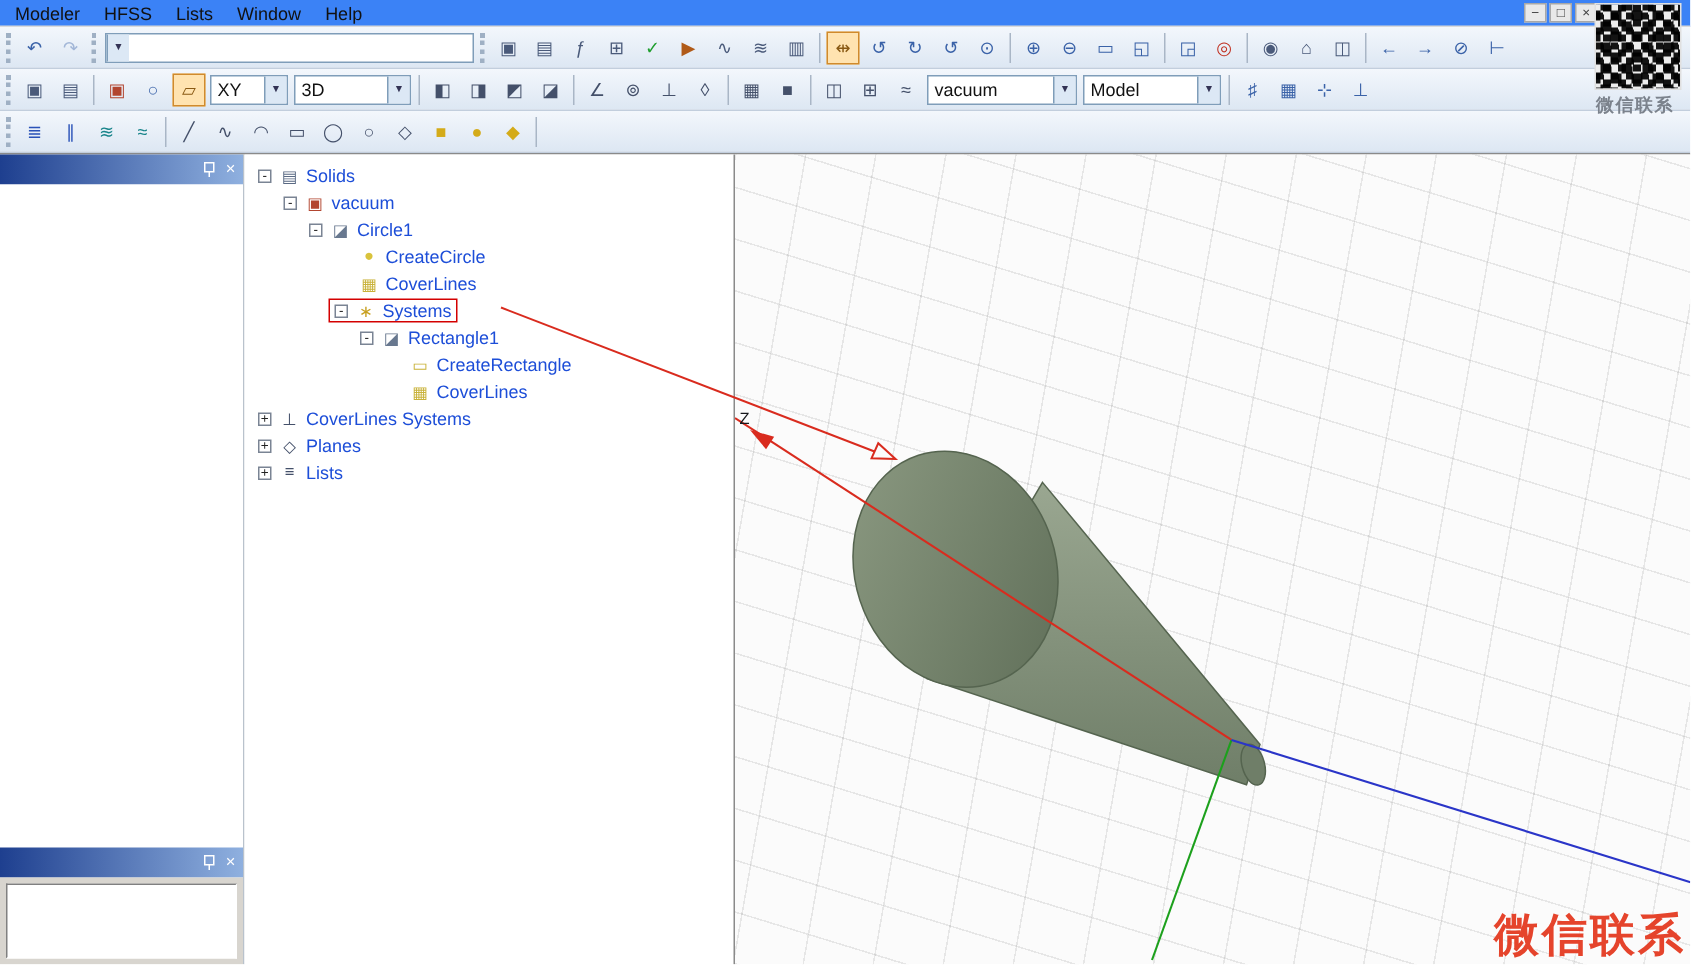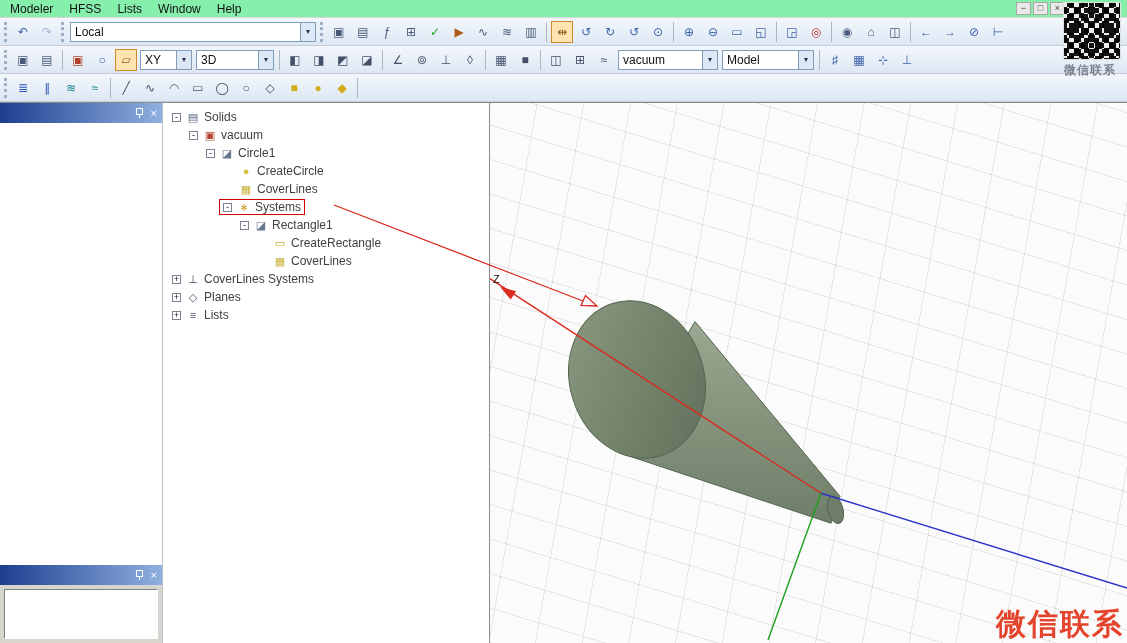--- a/index.html
+++ b/index.html
@@ -1,20 +1,20 @@
 <!DOCTYPE html>
 <html><head>
 <meta charset="utf-8">
 <style>
 *{box-sizing:border-box;margin:0;padding:0}
 html,body{width:1127px;height:643px}
 body{font-family:"Liberation Sans","DejaVu Sans",sans-serif;font-size:12px;color:#111}
 .app{position:relative;width:1127px;height:643px;background:#fff;overflow:hidden}
 
-.menubar{height:18px;background:#86efac;border-bottom:1px solid #d9d9d9;display:flex;align-items:center;padding:0 2px;position:relative;z-index:5}
+.menubar{height:18px;background:#3b82f6;border-bottom:1px solid #d9d9d9;display:flex;align-items:center;padding:0 2px;position:relative;z-index:5}
 .menu-item{padding:1px 8px;cursor:default}
 .mdi{position:absolute;right:62px;top:2px;display:flex;gap:2px}
 .mdi-btn{width:15px;height:13px;border:1px solid #a8a8a8;background:#e9e9e9;font-size:9px;line-height:10px;text-align:center;color:#444}
 
 .tbrow{display:flex;align-items:center;height:28px;padding:0 2px;background:linear-gradient(#f3f7fc,#dde7f3);border-bottom:1px solid #c2cedd}
 .tb-btn{width:22px;height:22px;border:1px solid transparent;display:flex;align-items:center;justify-content:center;font-size:12px;margin:0 1px;cursor:default;background:transparent}
 .tb-btn.active{background:#ffe3b0;border-color:#d08a2c}
 .tb-btn.disabled{opacity:.4}
 .tb-glyph{pointer-events:none}
 .tb-sep{width:1px;height:20px;background:#a9b6c6;margin:0 3px;flex:none}
@@ -37,21 +37,21 @@
 .dock-body.gray{background:#d8d5cf;padding:4px}
 .inset{height:100%;background:#fff;border:1px solid;border-color:#808080 #fff #fff #808080}
 
 .tree-panel{width:327px;background:#fff;border-right:1px solid #8a8a8a;padding-top:5px;overflow:hidden;flex:none}
 .tree-row{height:18px;display:flex;align-items:center;white-space:nowrap}
 .tree-wrap{display:inline-flex;align-items:center;padding:0 3px}
 .tree-wrap.hl{outline:1.5px solid #d40000}
 .tree-exp{width:9px;height:9px;border:1px solid #7a8494;background:#fff;font-size:9px;line-height:7px;text-align:center;color:#222;margin-right:5px;flex:none}
 .tree-spacer{width:11px;margin-right:5px;flex:none}
 .tree-icon{width:14px;text-align:center;font-size:11px;margin-right:4px;flex:none}
-.tree-label{color:#404040}
+.tree-label{color:#1d4ed8}
 
 .viewport{flex:1;position:relative;background-color:#fbfbfb;background-image:repeating-linear-gradient(100deg,rgba(90,90,90,.13) 0 1px,transparent 1px 46px),repeating-linear-gradient(17deg,rgba(90,90,90,.13) 0 1px,transparent 1px 33px)}
 .scene{position:absolute;inset:0;width:100%;height:100%}
 .overlay{position:absolute;inset:0;width:100%;height:100%;z-index:60;pointer-events:none}
 
 .qr{position:absolute;top:2px;right:6px;width:58px;height:58px;z-index:70;border:1px solid #e0e0e0;background:repeating-conic-gradient(#141414 0% 25%,#f6f6f6 0% 50%) 0 0/10px 10px,repeating-conic-gradient(#141414 0% 25%,#f6f6f6 0% 50%) 3px 4px/14px 14px;background-blend-mode:multiply}
 .qr-caption{position:absolute;top:62px;right:2px;width:70px;text-align:center;z-index:70;font-weight:bold;letter-spacing:1px}
 .watermark{position:absolute;right:3px;bottom:2px;z-index:45;text-align:right;line-height:1.15}
 .wm-brand{font-size:30px;font-weight:bold;letter-spacing:2px;text-shadow:1px 1px 2px rgba(255,255,255,.7)}
 .wm-tagline{font-size:16px;letter-spacing:4px;text-shadow:1px 1px 2px rgba(255,255,255,.8)}
@@ -80,21 +80,20 @@
     <div class="tbrow" id="toolbar-row-1">
         <span class="tb-handle"></span>
         <div class="tb-btn">
           <span class="tb-glyph" style="color: rgb(58, 98, 168);">↶</span>
         </div>
         <div class="tb-btn disabled">
           <span class="tb-glyph" style="color: rgb(58, 98, 168);">↷</span>
         </div>
         <span class="tb-handle"></span>
         <div class="tb-combo" style="width: 246px;">
-          <span class="combo-value">Local</span>
           <span class="combo-arrow">▼</span>
         </div>
         <span class="tb-handle"></span>
         <div class="tb-btn">
           <span class="tb-glyph" style="color: rgb(74, 90, 122);">▣</span>
         </div>
         <div class="tb-btn">
           <span class="tb-glyph" style="color: rgb(74, 90, 122);">▤</span>
         </div>
         <div class="tb-btn">

